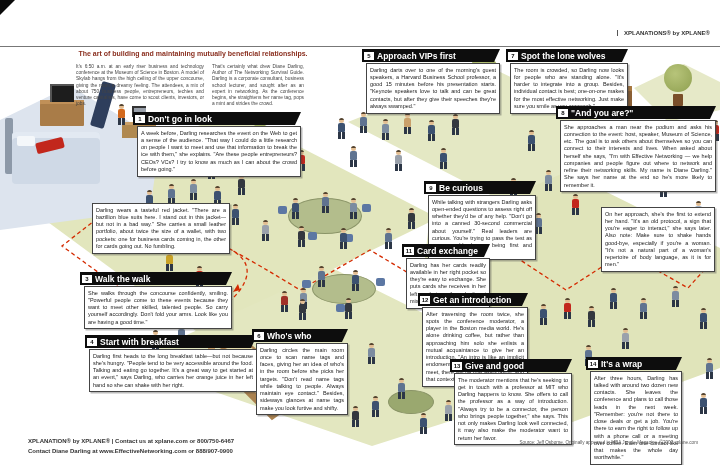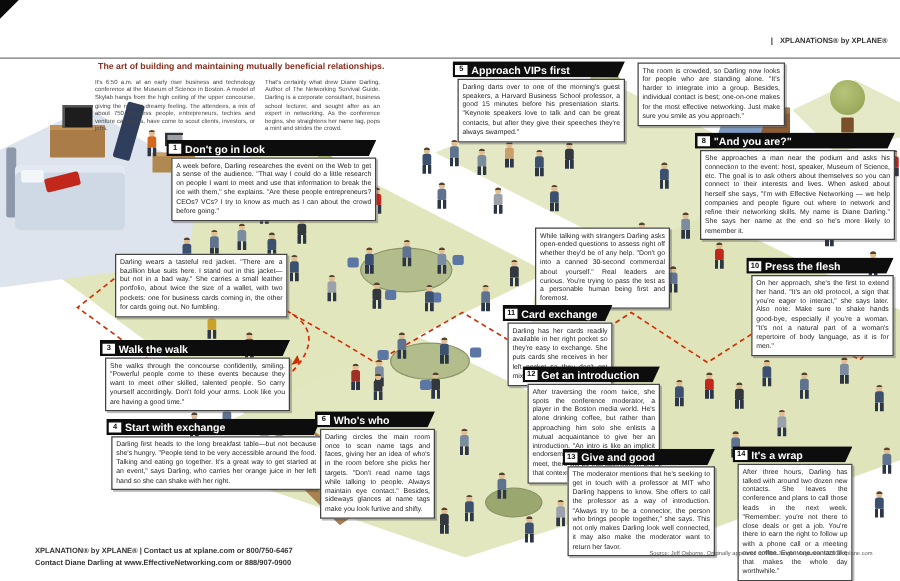--- a/index.html
+++ b/index.html
@@ -559,56 +559,60 @@
   <div class="callout" style="left:80px;top:272px;width:152px;">
     <div class="co-head">
         <span class="co-num">3</span>
         <span>Walk the walk</span>
       </div>
     <div class="co-body">She walks through the concourse confidently, smiling. "Powerful people come to these events because they want to meet other skilled, talented people. So carry yourself accordingly. Don't fold your arms. Look like you are having a good time."</div>
   </div>
   <div class="callout" style="left:85px;top:335px;width:172px;">
     <div class="co-head">
         <span class="co-num">4</span>
-        <span>Start with exchange</span>
+        <span>Start with breakfast</span>
       </div>
     <div class="co-body">Darling first heads to the long breakfast table—but not because she's hungry. "People tend to be very accessible around the food. Talking and eating go together. It's a great way to get started at an event," says Darling, who carries her orange juice in her left hand so she can shake with her right.</div>
   </div>
   <div class="callout" style="left:362px;top:49px;width:138px;">
     <div class="co-head">
         <span class="co-num">5</span>
         <span>Approach VIPs first</span>
       </div>
     <div class="co-body">Darling darts over to one of the morning's guest speakers, a Harvard Business School professor, a good 15 minutes before his presentation starts. "Keynote speakers love to talk and can be great contacts, but after they give their speeches they're always swamped."</div>
   </div>
   <div class="callout" style="left:252px;top:329px;width:96px;">
     <div class="co-head">
         <span class="co-num">6</span>
         <span>Who's who</span>
       </div>
     <div class="co-body">Darling circles the main room once to scan name tags and faces, giving her an idea of who's in the room before she picks her targets. "Don't read name tags while talking to people. Always maintain eye contact." Besides, sideways glances at name tags make you look furtive and shifty.</div>
   </div>
   <div class="callout" style="left:506px;top:49px;width:122px;">
+    <div class="co-head">
+        <span class="co-num">7</span>
+        <span>Spot the lone wolves</span>
+      </div>
     <div class="co-body">The room is crowded, so Darling now looks for people who are standing alone. "It's harder to integrate into a group. Besides, individual contact is best; one-on-one makes for the most effective networking. Just make sure you smile as you approach."</div>
   </div>
   <div class="callout" style="left:556px;top:106px;width:160px;">
     <div class="co-head">
         <span class="co-num">8</span>
         <span>"And you are?"</span>
       </div>
     <div class="co-body">She approaches a man near the podium and asks his connection to the event: host, speaker, Museum of Science, etc. The goal is to ask others about themselves so you can connect to their interests and lives. When asked about herself she says, "I'm with Effective Networking — we help companies and people figure out where to network and refine their networking skills. My name is Diane Darling." She says her name at the end so he's more likely to remember it.</div>
   </div>
   <div class="callout" style="left:424px;top:181px;width:112px;">
+    <div class="co-head">
+        <span class="co-num">9</span>
+        <span>Be curious</span>
+      </div>
     <div class="co-body">While talking with strangers Darling asks open-ended questions to assess right off whether they'd be of any help. "Don't go into a canned 30-second commercial about yourself." Real leaders are curious. You're trying to pass the test as a personable human being first and foremost.</div>
   </div>
   <div class="callout" style="left:597px;top:206px;width:118px;">
-    <div class="co-head">
-        <span class="co-num">10</span>
-        <span>Press the flesh</span>
-      </div>
     <div class="co-body">On her approach, she's the first to extend her hand. "It's an old protocol, a sign that you're eager to interact," she says later. Also note: Make sure to shake hands good-bye, especially if you're a woman. "It's not a natural part of a woman's repertoire of body language, as it is for men."</div>
   </div>
   <div class="callout" style="left:402px;top:244px;width:88px;">
     <div class="co-head">
         <span class="co-num">11</span>
         <span>Card exchange</span>
       </div>
     <div class="co-body">Darling has her cards readily available in her right pocket so they're easy to exchange. She puts cards she receives in her left pocket so they don't get mixed up.</div>
   </div>
   <div class="callout" style="left:418px;top:293px;width:110px;">

